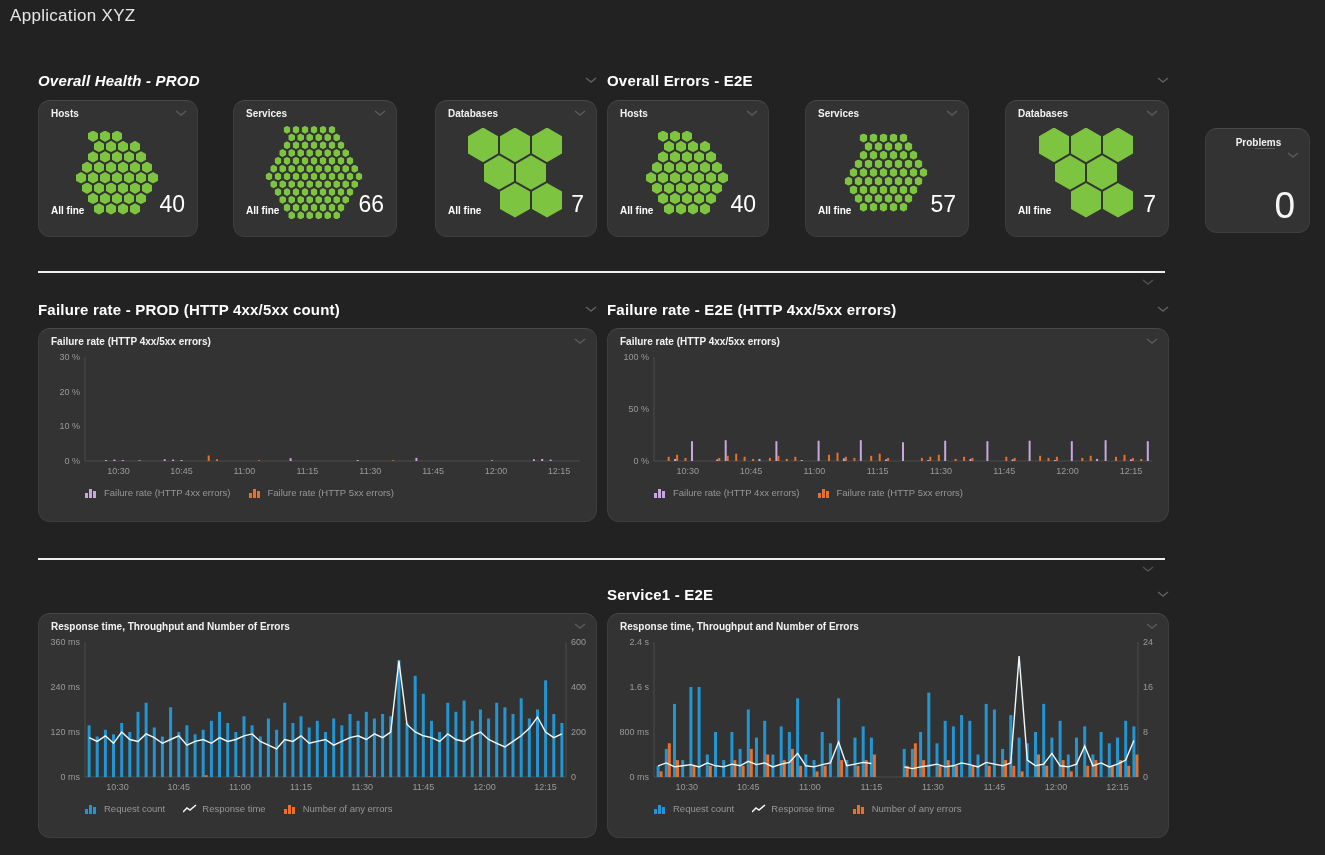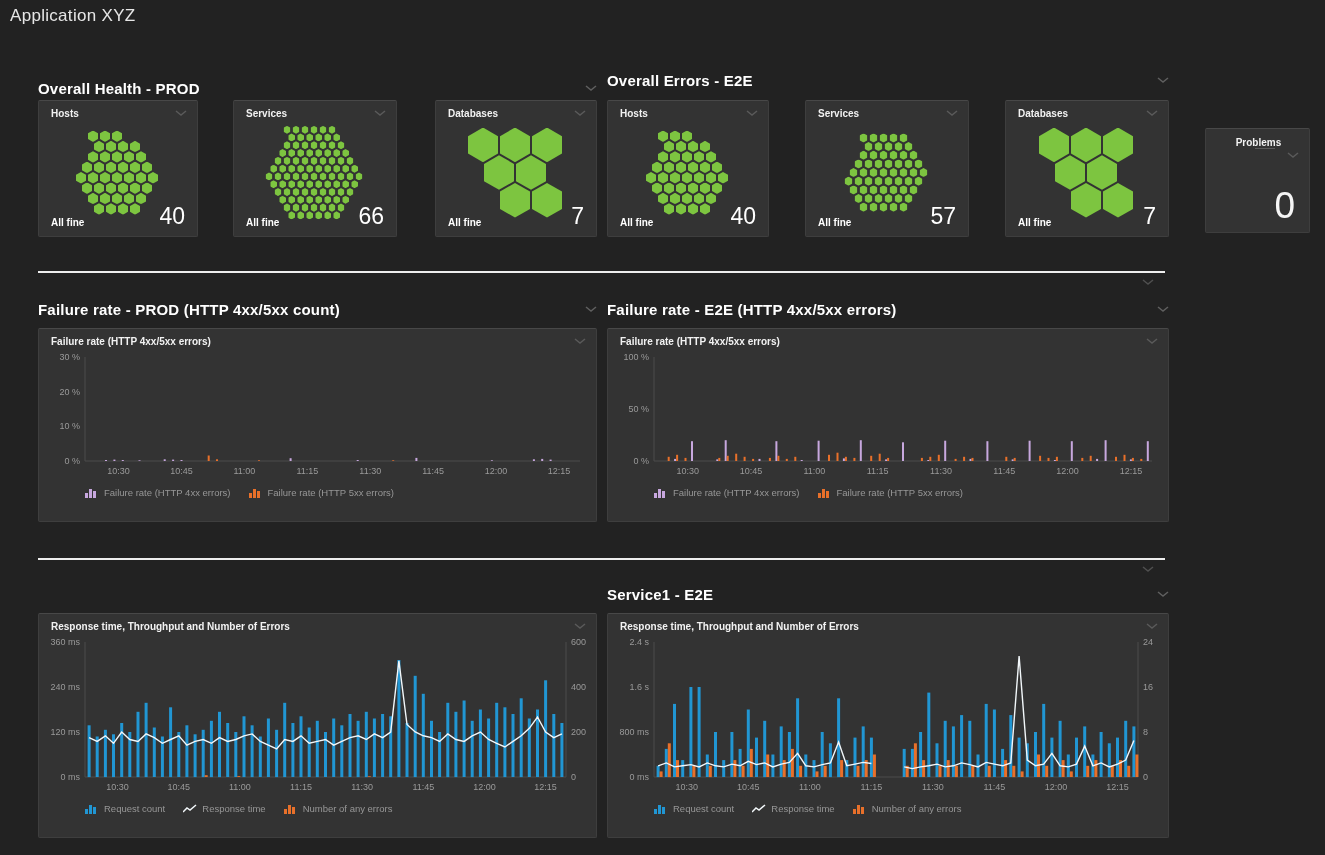--- a/index.html
+++ b/index.html
@@ -2,26 +2,26 @@
 <html><head>
 <meta charset="utf-8">
 <style>
   * { margin:0; padding:0; box-sizing:border-box; }
   html,body { background:#1f1f1f; }
   body { font-family:"Liberation Sans", sans-serif; }
   .page { position:relative; width:1325px; height:855px; background:#222222; overflow:hidden; }
   .page-title { position:absolute; left:10px; top:6px; font-size:17px; color:#e6e6e6; letter-spacing:.3px; }
   .h2 { position:absolute; display:flex; justify-content:space-between; align-items:center;
         font-size:15px; font-weight:bold; color:#ffffff; letter-spacing:.2px; }
-  .tile { position:absolute; background:#333333; border:1px solid #3e3e3e; border-top-color:#484848; border-radius:2px; }
+  .tile { position:absolute; background:#333333; border:1px solid #3e3e3e; border-top-color:#484848; border-radius:12px; }
   .tile-head { display:flex; justify-content:space-between; align-items:center; padding:7px 10px 2px 12px; }
   .tile-title { font-size:10px; font-weight:bold; color:#f2f2f2; }
   .chev { flex:none; }
   .tile-foot { position:absolute; left:0; right:0; bottom:0; display:flex; justify-content:space-between;
-               align-items:flex-end; padding:0 12px 8px 12px; }
+               align-items:flex-end; padding:0 12px 20px 12px; }
   .status { font-size:10px; font-weight:bold; color:#ffffff; }
   .count { font-size:23px; font-weight:300; color:#ffffff; line-height:1; }
   .honeycomb { position:absolute; left:50%; top:53%; transform:translate(-50%,-50%); }
   .hex { position:absolute; clip-path:polygon(50% 0%,100% 25%,100% 75%,50% 100%,0% 75%,0% 25%); }
   .divider { position:absolute; height:2px; background:#eeeeee; }
   .sec-chev { position:absolute; }
   .chart { position:relative; width:100%; }
   .legend { display:flex; align-items:center; gap:18px; padding:6px 0 0 46px; }
   .legend-item { display:flex; align-items:center; gap:5px; font-size:9.5px; color:#979797; }
   .problems-dash { display:inline-block; width:20px; height:1px; background:#5a5a5a; margin-left:12px; margin-bottom:3px; }
@@ -31,21 +31,21 @@
   .prob-chev { margin-left:auto; }
   svg text { font-family:"Liberation Sans", sans-serif; }
 </style>
 </head>
 <body>
 
 <div class="page">
 
   <div class="page-title">Application XYZ</div>
 
-  <div class="h2" style="left:38px; top:80px; width:559px;">
+  <div class="h2" style="left:38px; top:72px; width:559px;font-style:italic;">
     <span>Overall Health - PROD</span>
     <svg class="chev" width="12" height="7">
         <path d="M1 1 L6 5 L11 1" stroke="#5f5f5f" stroke-width="1.5" fill="none"></path>
       </svg>
   </div>
   <div class="h2" style="left:607px; top:72px; width:562px;">
     <span>Overall Errors - E2E</span>
     <svg class="chev" width="12" height="7">
         <path d="M1 1 L6 5 L11 1" stroke="#5f5f5f" stroke-width="1.5" fill="none"></path>
       </svg>

